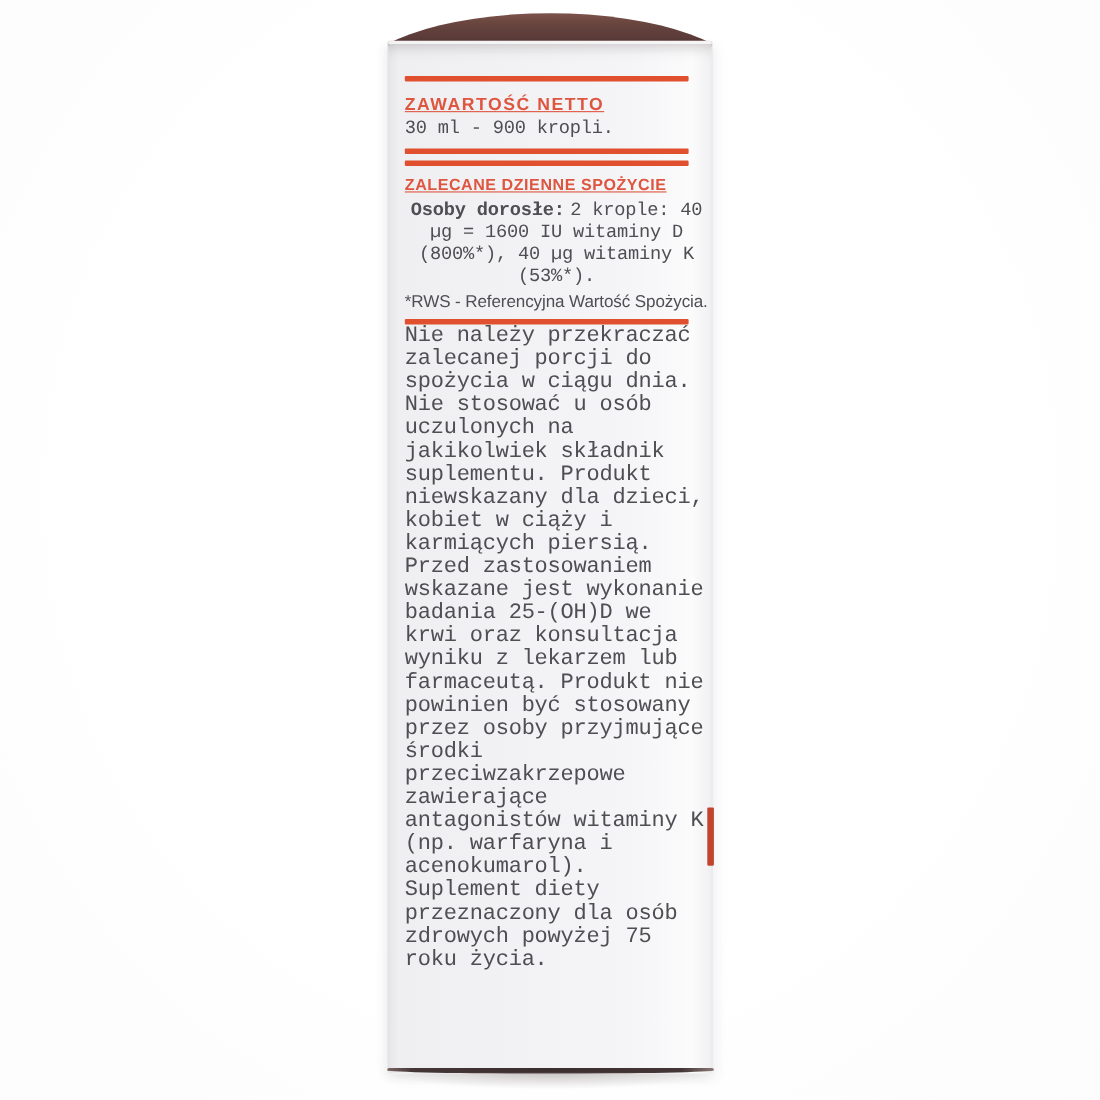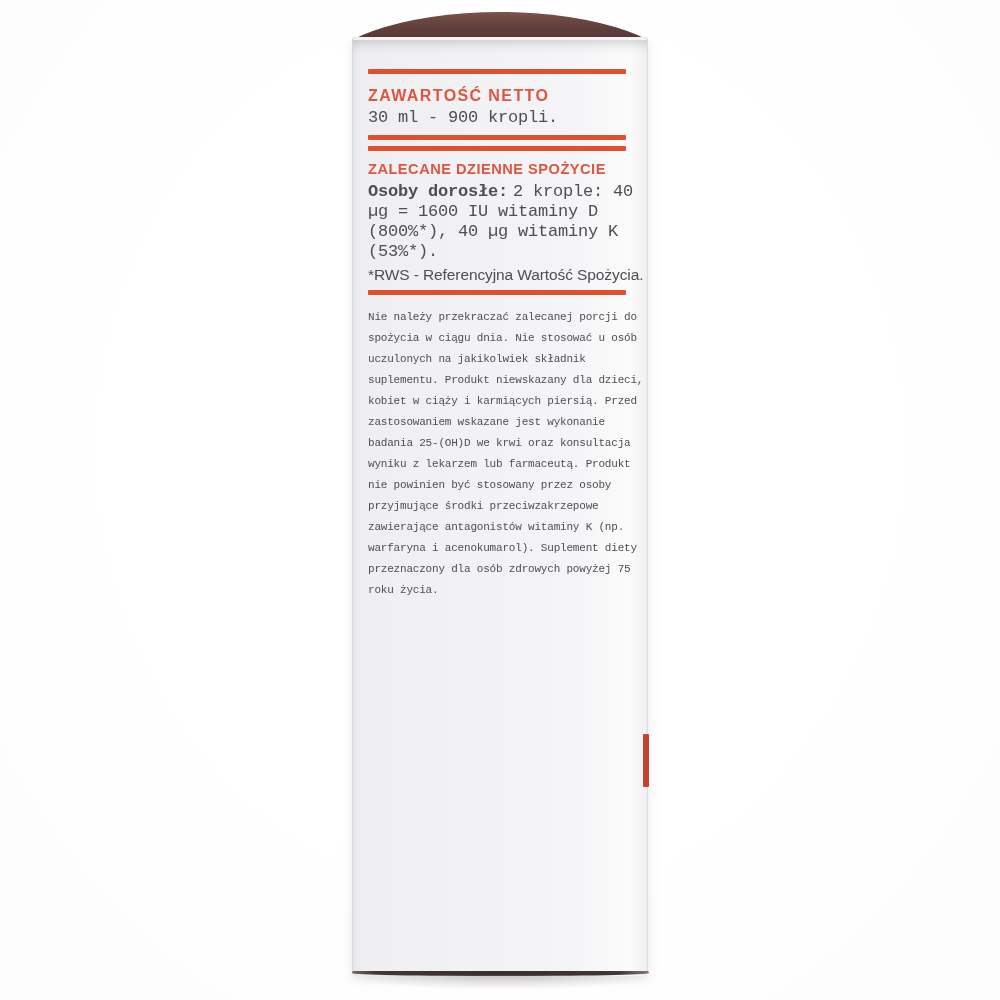--- a/index.html
+++ b/index.html
@@ -57,42 +57,43 @@
   .rule.r1 { margin: 0 0 12px 0; }
   .rule.r2 { margin: 7px 0 0 0; }
   .rule.r3 { margin: 6px 0 0 0; }
   .rule.r4 { margin: 5px 0 0 0; }
 
   .hdr {
     margin: 0 0 3px 0;
     font-size: 16px; line-height: 19px; font-weight: bold;
     letter-spacing: 1.4px;
     color: var(--header-orange, #de5540);
+    text-decoration: underline;
   }
   .hdr.tight { margin-top: 9px; font-size: 14.6px; letter-spacing: 0.5px; }
 
   .inline-hdr {
     font-weight: bold; letter-spacing: 1.4px; font-size: 16px;
     color: var(--header-orange, #de5540);
     margin-right: 6px;
   }
 
   p.body {
     margin: 0; font-size: 17px; line-height: 20px; letter-spacing: -0.2px; font-family: Liberation Mono, monospace;
   }
   .lead { font-weight: bold; margin-right: 5px; }
 
   .sec-skladniki p.body { margin-top: 9px; line-height: 19px; }
-  .sec-zalecane p.p1 { margin-top: 2px; }
+  .sec-zalecane p.p1 { margin-top: 2px; text-align: center; }
   .sec-zalecane p.p2 { margin-top: 5px; }
   .footnote {
     margin: 3px 0 0 0; font-size: 15.5px; line-height: 20px; letter-spacing: -0.1px;
   }
   .sec-sposob p.body { margin-top: 7px; }
-  .sec-warnings p.body { margin-top: 12px; font-size: 11px; line-height: 21px; }
+  .sec-warnings p.body { font-size: 20px; line-height: 21px; }
 
   
   .red-strip {
     position: absolute; left: 643px; top: 734px; width: 6px; height: 53px;
     background: var(--strip-red, #c1452e); border-radius: 1px;
   }
 
   
   .bottom-edge {
     position: absolute; left: 352px; top: 971px; width: 297px; height: 5px;

